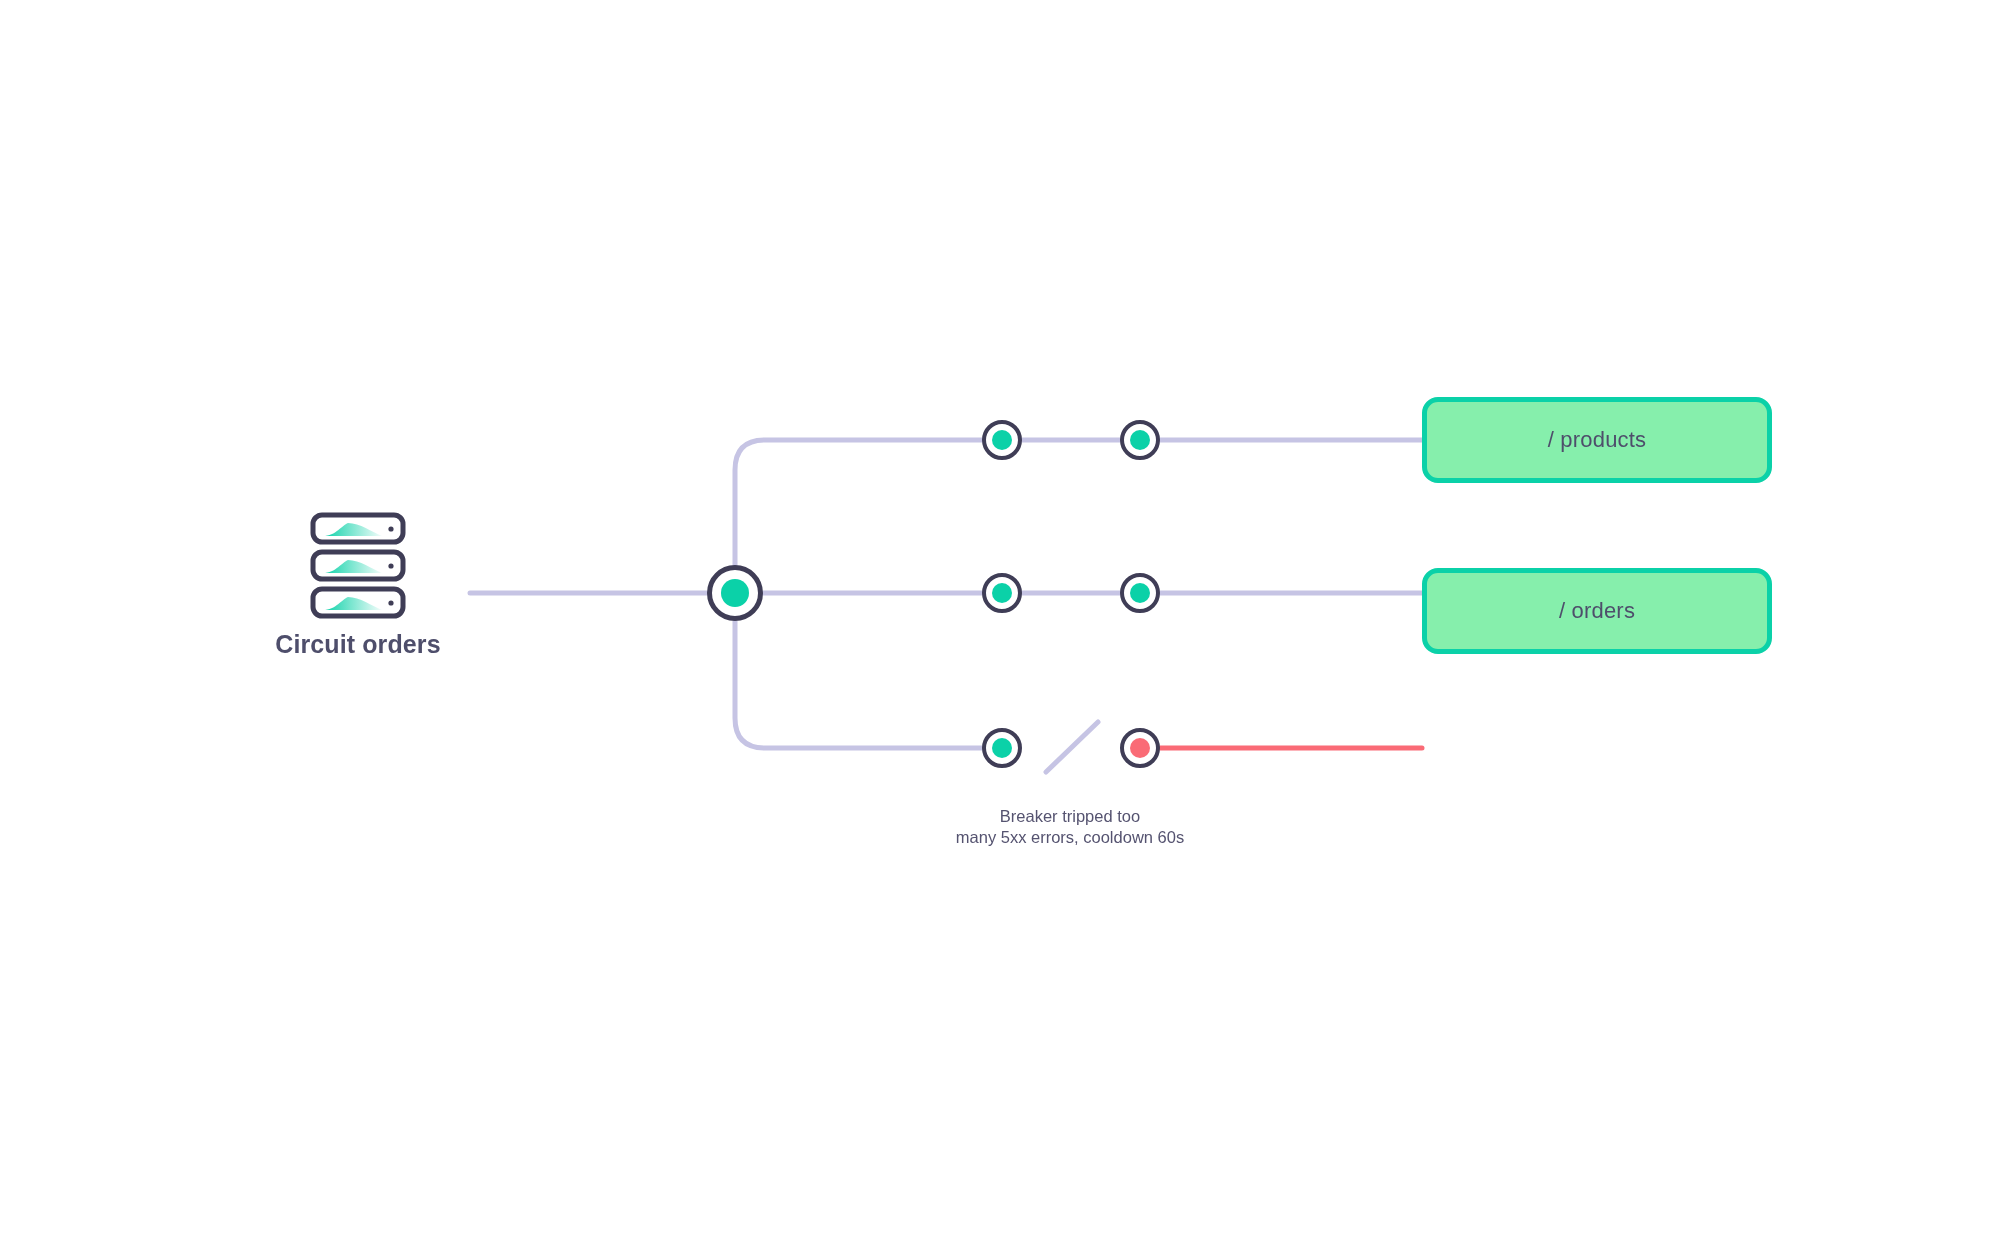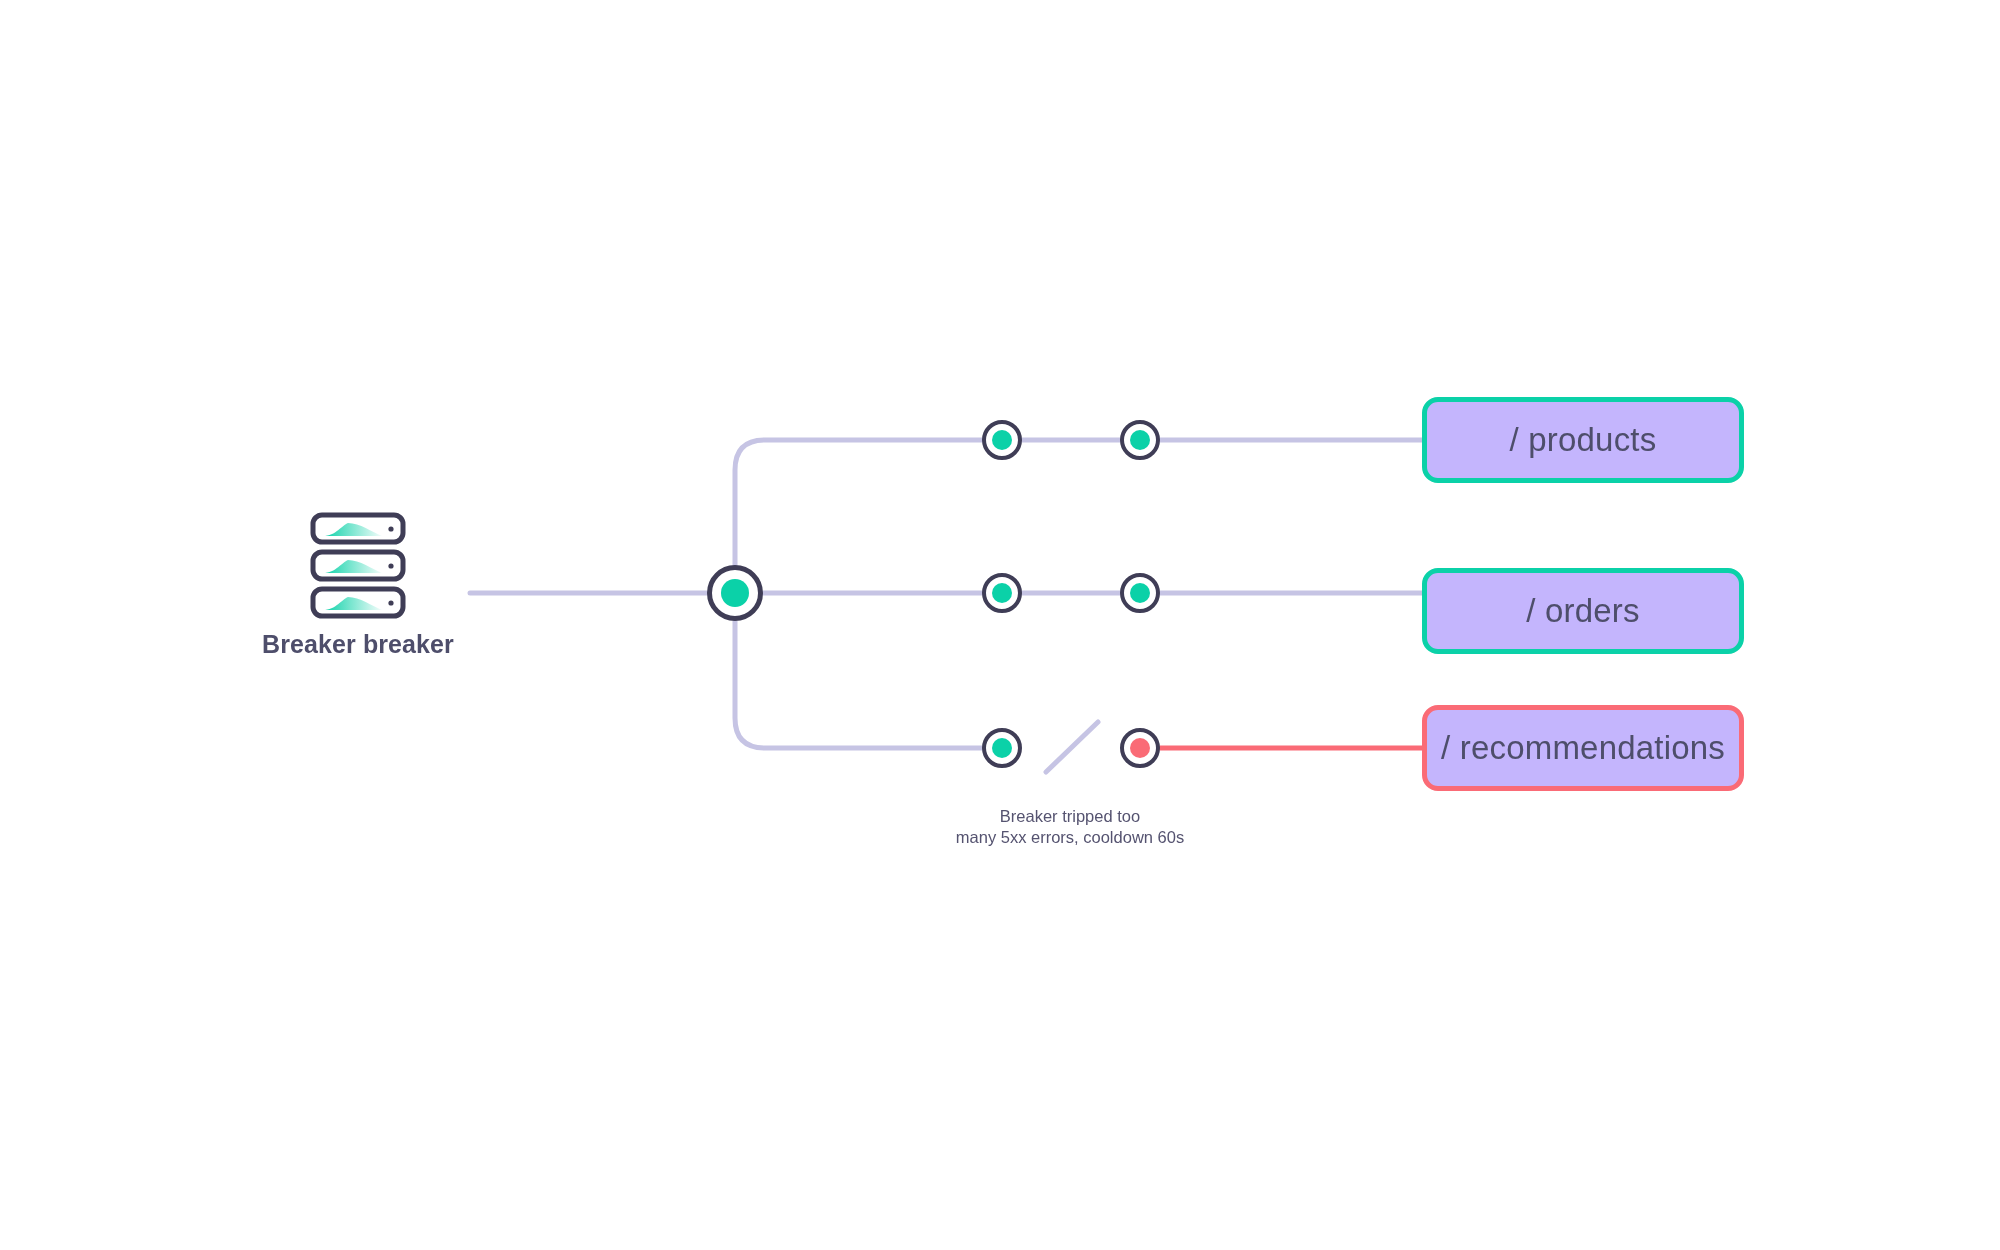--- a/index.html
+++ b/index.html
@@ -65,29 +65,29 @@
   .node.red .core { background: #fa6b76; }
 
   .node.small { width: 40px; height: 40px; }
   .node.small .core { width: 20px; height: 20px; }
   .node.junction { width: 56px; height: 56px; border-width: 5px; }
   .node.junction .core { width: 28px; height: 28px; }
 
   
   .endpoint-box {
     position: absolute;
-    width: 322px;
+    width: 350px;
     height: 86px;
     border-radius: 16px;
-    background: #c4b5fd;
+    background: #86efac;
     border: 5px solid #0bd1a8;
     display: flex;
     align-items: center;
     justify-content: center;
-    font-size: 33px;
+    font-size: 22px;
     color: #4e4e6b;
     letter-spacing: 0.2px;
     white-space: nowrap;
   }
   .endpoint-box.down { border-color: #fa6b76; }
 
   
   .caption {
     position: absolute;
     left: 905px;
@@ -148,21 +148,21 @@
         <path d="M 13 61 C 26 61 32 50 38 48 L 38 61 Z M 38 48 C 50 48 62 57 72 61 L 38 61 Z" fill="url(#waveFade)"></path>
         <circle cx="81" cy="54" r="2.6" fill="#3f3d56"></circle>
       </g>
 
       <g>
         <rect x="3" y="77" width="90" height="27" rx="9" ry="9" fill="#ffffff" stroke="#3f3d56" stroke-width="5"></rect>
         <path d="M 13 98 C 26 98 32 87 38 85 L 38 98 Z M 38 85 C 50 85 62 94 72 98 L 38 98 Z" fill="url(#waveFade)"></path>
         <circle cx="81" cy="91" r="2.6" fill="#3f3d56"></circle>
       </g>
     </svg>
-    <div class="source-label">Breaker breaker</div>
+    <div class="source-label">Circuit orders</div>
   </div>
 
   <div class="node junction" style="left:707px; top:565px;">
     <span class="core"></span>
   </div>
 
   <div class="node small" style="left:982px; top:420px;">
     <span class="core"></span>
   </div>
   <div class="node small" style="left:1120px; top:420px;">
@@ -181,22 +181,19 @@
   <div class="endpoint-box" style="left:1422px; top:568px;">
     <span>/ orders</span>
   </div>
 
   <div class="node small" style="left:982px; top:728px;">
     <span class="core"></span>
   </div>
   <div class="node small red" style="left:1120px; top:728px;">
     <span class="core"></span>
   </div>
-  <div class="endpoint-box down" style="left:1422px; top:705px;">
-    <span>/ recommendations</span>
-  </div>
 
   <div class="caption">
     <span class="line">Breaker tripped too</span>
     <span class="line">many 5xx errors, cooldown 60s</span>
   </div>
 
 </div>
 
 </body></html>

